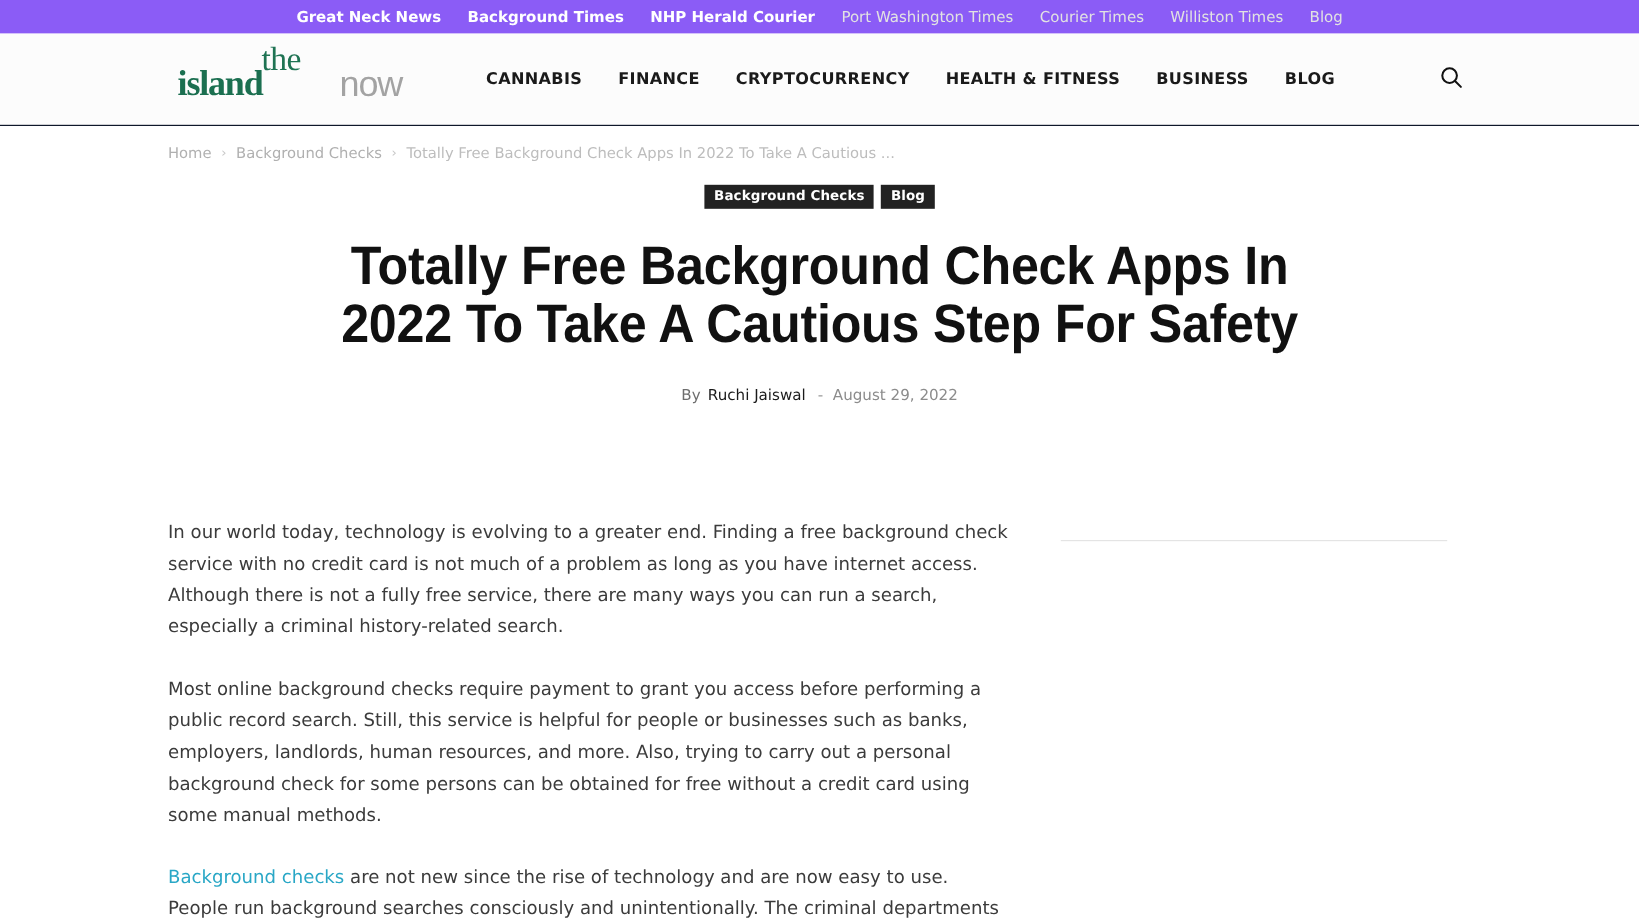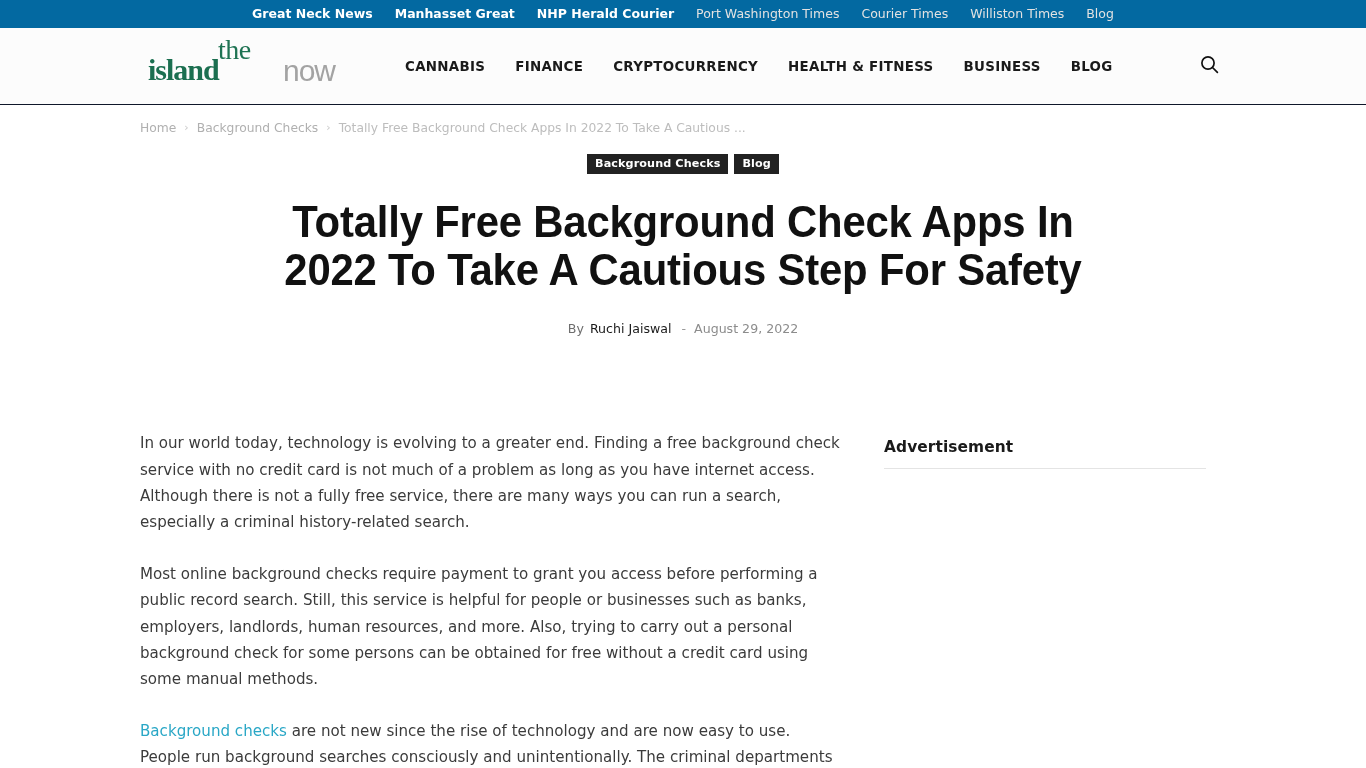--- a/index.html
+++ b/index.html
@@ -9,21 +9,21 @@
     height: 768px;
     overflow: hidden;
     background: #ffffff;
     font-family: "Liberation Sans", sans-serif;
     -webkit-font-smoothing: antialiased;
   }
 
   
   .topbar {
     height: 28px;
-    background: #0369a1;
+    background: #8b5cf6;
     display: flex;
     align-items: center;
     justify-content: center;
   }
   .topbar-nav {
     display: flex;
     align-items: center;
     gap: 0px;
   }
   .topbar-link {
@@ -250,21 +250,21 @@
     width: 322px;
   }
   .ad-slot { height: 250px; width: 322px; }
 </style>
 </head>
 <body>
 
 <div class="topbar">
   <nav class="topbar-nav">
     <a class="topbar-link strong">Great Neck News</a>
-    <a class="topbar-link strong">Manhasset Great</a>
+    <a class="topbar-link strong">Background Times</a>
     <a class="topbar-link strong">NHP Herald Courier</a>
     <a class="topbar-link light">Port Washington Times</a>
     <a class="topbar-link light">Courier Times</a>
     <a class="topbar-link light">Williston Times</a>
     <a class="topbar-link light">Blog</a>
   </nav>
 </div>
 
 <header class="header">
   <div class="header-inner">
@@ -324,18 +324,17 @@
 
 <div class="content-wrap">
 
   <main class="article-col">
     <p>In our world today, technology is evolving to a greater end. Finding a free background check service with no credit card is not much of a problem as long as you have internet access. Although there is not a fully free service, there are many ways you can run a search, especially a criminal history-related search.</p>
     <p>Most online background checks require payment to grant you access before performing a public record search. Still, this service is helpful for people or businesses such as banks, employers, landlords, human resources, and more. Also, trying to carry out a personal background check for some persons can be obtained for free without a credit card using some manual methods.</p>
     <p><a class="inline-link">Background checks</a><span> are not new since the rise of technology and are now easy to use. People run background searches consciously and unintentionally. The criminal departments</span></p>
   </main>
 
   <aside class="sidebar-col">
-    <div class="ad-title">Advertisement</div>
     <div class="ad-rule"></div>
     <div class="ad-slot"></div>
   </aside>
 
 </div>
 
 </body></html>

